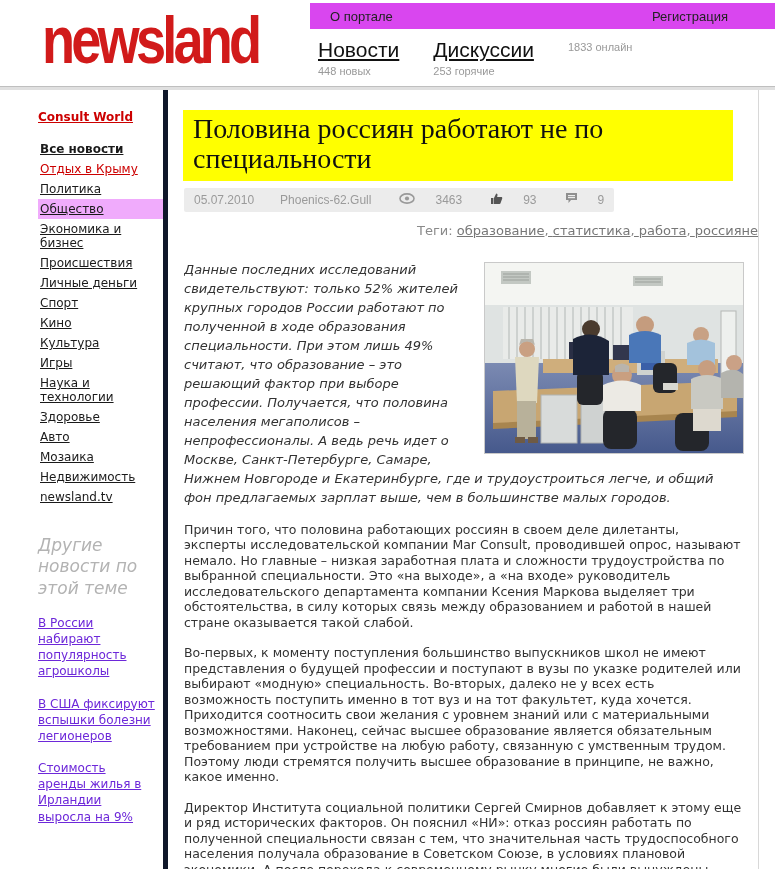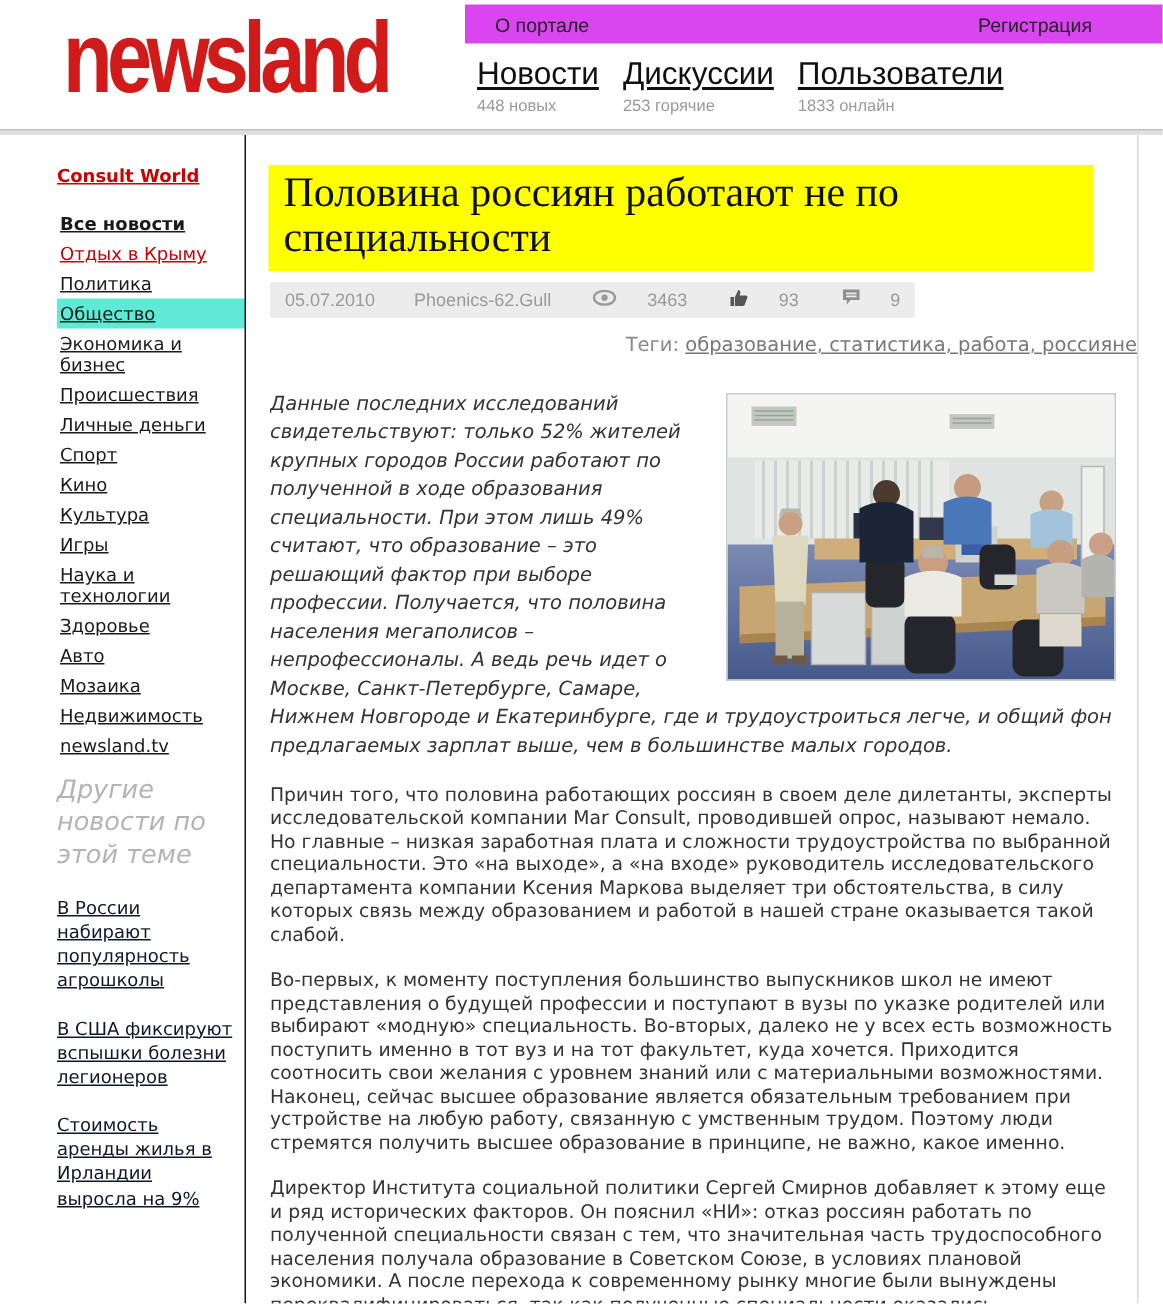--- a/index.html
+++ b/index.html
@@ -10,44 +10,44 @@
   
   .logo{position:absolute;left:42px;top:0px;color:#d11a1a;font-weight:bold;
     font-size:57px;letter-spacing:-4px;transform:scaleY(1.18) scaleX(.95);
     transform-origin:left top;font-family:"Liberation Sans",sans-serif;}
   .topbar{position:absolute;left:310px;top:3px;right:0;height:26px;background:#d946ef;
     display:flex;align-items:center;font-size:13px;color:#222;}
   .topbar .about{margin-left:20px;text-decoration:none;color:#222;}
   .topbar .spacer{flex:1;}
   .topbar .right a{color:#222;text-decoration:none;margin-right:24px;margin-left:19px;}
   .topbar .right a:last-child{margin-right:10px;}
-  .mainnav{position:absolute;left:318px;top:38px;display:flex;gap:16px;}
+  .mainnav{position:absolute;left:318px;top:38px;display:flex;gap:34px;}
   .mainnav .navitem .lbl{font-size:21px;color:#111;text-decoration:underline;}
   .mainnav .navitem .sub{font-size:11px;color:#999;margin-top:3px;}
   .hdr-divider{position:absolute;left:0;right:0;top:86px;height:3px;background:#e0e0e0;
     border-top:1px solid #bfbfbf;}
 
   
   .sidebar{position:absolute;left:38px;top:110px;width:126px;
     font-family:"DejaVu Sans",sans-serif;font-size:12px;}
   .world{display:inline-block;color:#cc0000;font-weight:bold;text-decoration:underline;
     margin-bottom:15px;font-size:12px;}
   .cat{display:block;color:#1a1a1a;text-decoration:underline;padding:3px 2px;}
   .cat.bold{font-weight:bold;}
   .cat.red{color:#cc0000;}
-  .cat.active{background:#5eead4;}
-  .othernews{margin-top:10px;}
+  .cat.active{background:#f0abfc;}
+  .othernews{margin-top:28px;}
   .othernews .on-title{font-style:italic;color:#b3b3b3;font-size:17px;line-height:1.25;
     width:112px;}
-  .othernews a{display:block;color:#0f172a;text-decoration:underline;font-size:12px;
+  .othernews a{display:block;color:#6d28d9;text-decoration:underline;font-size:12px;
     line-height:1.35;margin-top:16px;width:118px;}
 
   
   .content{position:absolute;left:163px;top:90px;width:596px;height:779px;
-    border-left:1px solid #0f172a;border-right:1px solid #d8d8d8;box-sizing:border-box;}
+    border-left:5px solid #0f172a;border-right:1px solid #d8d8d8;box-sizing:border-box;}
   .title-block{margin:20px 0 0 15px;width:550px;box-sizing:border-box;background:#ffff00;
     padding:4px 10px 7px;font-family:"Liberation Serif",serif;font-size:28px;
     line-height:1.07;color:#101010;}
   .meta-bar{margin:7px 0 0 16px;display:inline-flex;align-items:center;background:#ececec;
     padding:4px 10px;font-size:12px;color:#9a9a9a;gap:18px;border-radius:2px;}
   .meta-bar .m{white-space:nowrap;}
   .meta-bar .author{margin-left:8px;}
   .micon{display:inline-block;vertical-align:-2px;margin-left:10px;margin-right:2px;}
   .tagsrow{margin:11px 0 0 16px;font-size:13px;color:#8a8a8a;
     font-family:"DejaVu Sans",sans-serif;text-align:right;}
@@ -82,21 +82,20 @@
     <div class="mainnav">
       <div class="navitem">
         <div class="lbl">Новости</div>
         <div class="sub">448 новых</div>
       </div>
       <div class="navitem">
         <div class="lbl">Дискуссии</div>
         <div class="sub">253 горячие</div>
       </div>
       <div class="navitem">
-        <div class="lbl">Пользователи</div>
         <div class="sub">1833 онлайн</div>
       </div>
     </div>
 
     <div class="hdr-divider"></div>
   </div>
 
   <div class="sidebar">
     <a class="world">Consult World</a>
     <a class="cat bold">Все новости</a>

